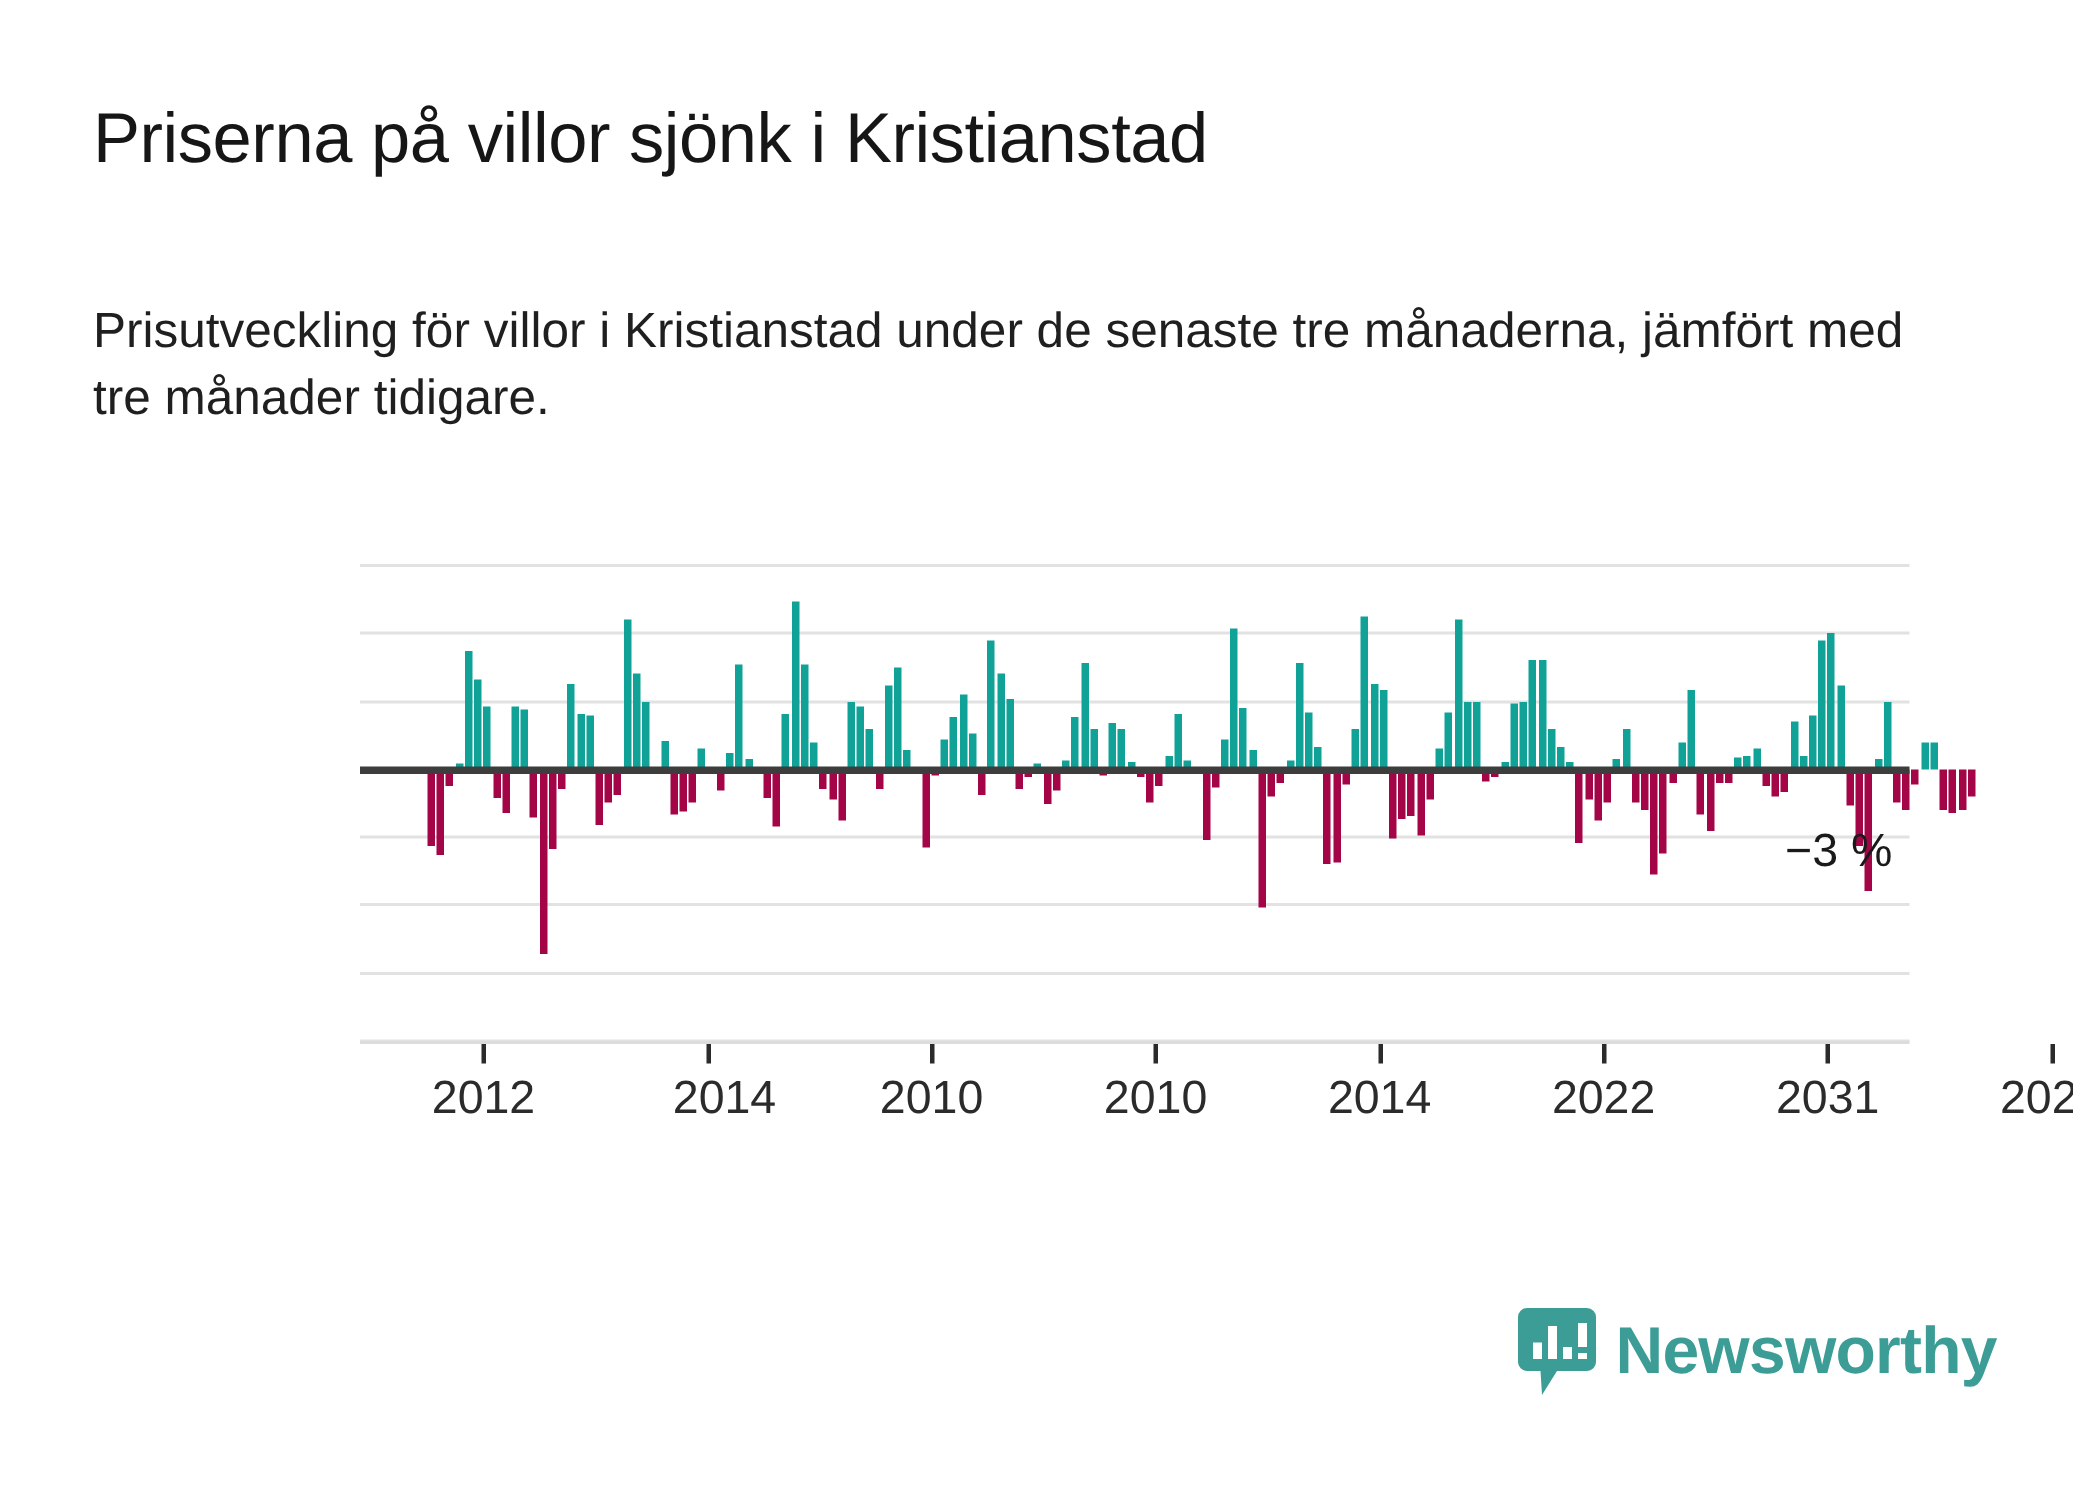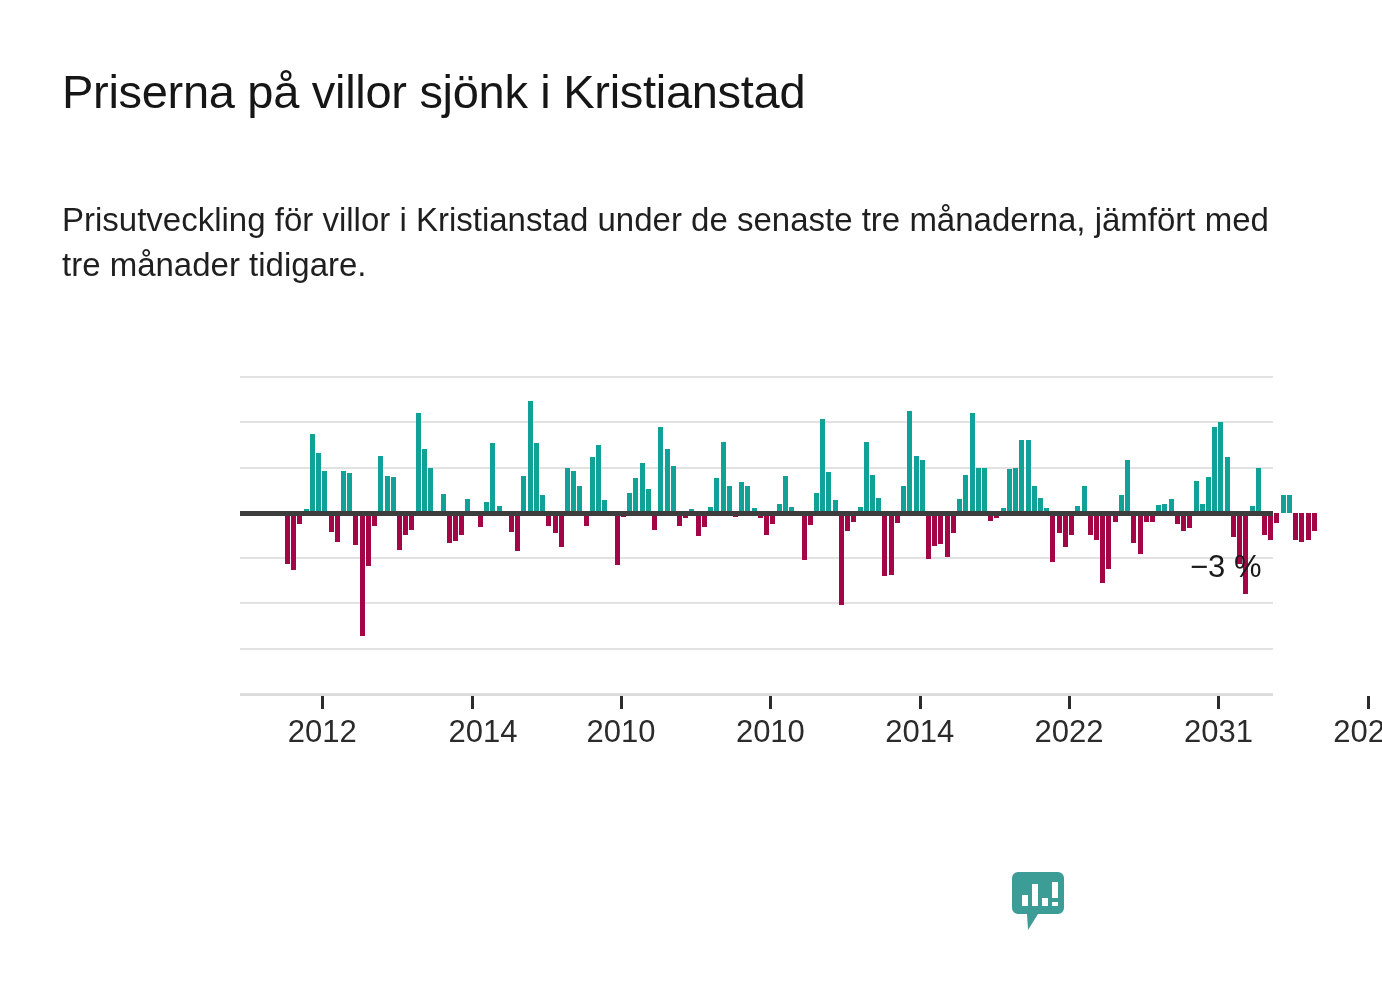--- a/index.html
+++ b/index.html
@@ -382,13 +382,14 @@
   <span class="mark">
     <svg viewBox="0 0 52 58" width="52" height="58" xmlns="http://www.w3.org/2000/svg">
       <path d="M6,0 H46 A6,6 0 0 1 52,6 V36 A6,6 0 0 1 46,42 H26 L16,58 L15,42 H6 A6,6 0 0 1 0,36 V6 A6,6 0 0 1 6,0 Z" fill="#3c9d97"></path>
       <rect x="10" y="23" width="6" height="11" fill="#ffffff"></rect>
       <rect x="20" y="12" width="6" height="22" fill="#ffffff"></rect>
       <rect x="30" y="26" width="6" height="8" fill="#ffffff"></rect>
       <rect x="40" y="10" width="6" height="16" fill="#ffffff"></rect>
       <rect x="40" y="30" width="6" height="4" fill="#ffffff"></rect>
     </svg>
   </span>
+  <span class="wordmark">Newsworthy</span>
 </div>
 
 </body></html>

